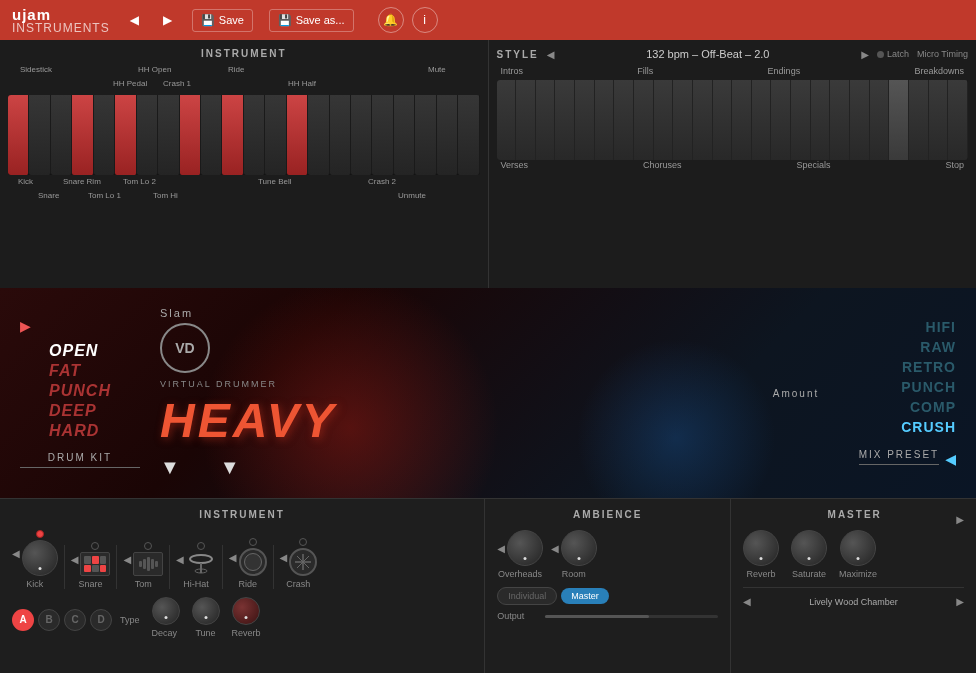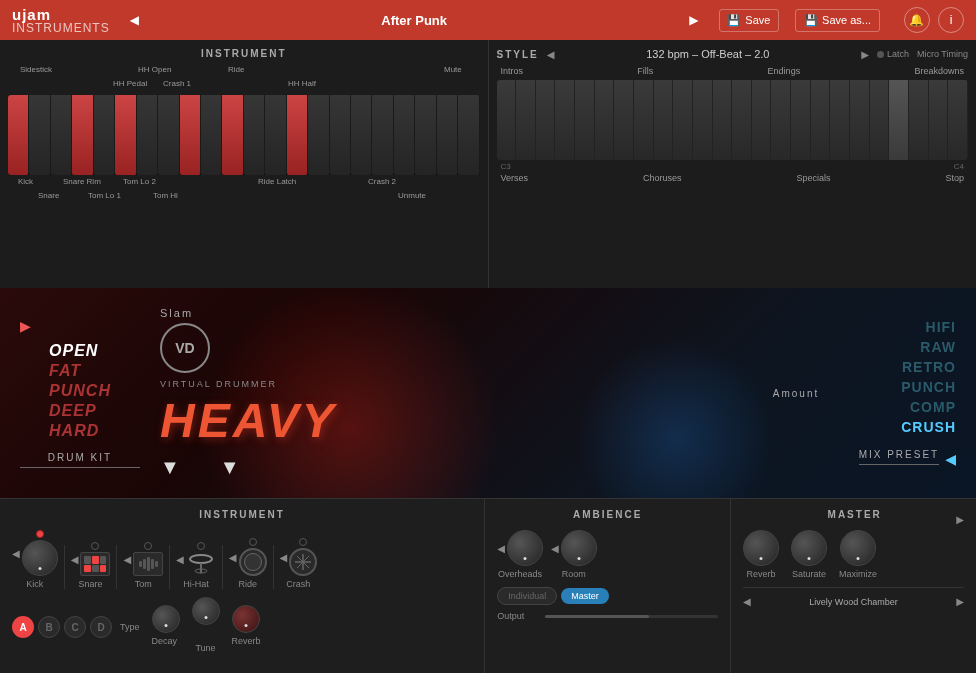--- a/index.html
+++ b/index.html
@@ -548,21 +548,20 @@
   </style>
 </head>
 <body>
 
 <div class="top-bar">
   <div class="logo">
     <span class="logo-ujam">ujam</span>
     <span class="logo-instruments">instruments</span>
   </div>
   <span class="nav-arrow">◀</span>
-  <span class="preset-name">After Punk</span>
   <span class="nav-arrow">▶</span>
   <div class="top-btn">
     <span>💾</span>
     <span>Save</span>
   </div>
   <div class="top-btn">
     <span>💾</span>
     <span>Save as...</span>
   </div>
   <div class="top-icons">
@@ -576,21 +575,21 @@
 <div class="middle-section">
 
   <div class="instrument-panel">
     <div class="panel-title">INSTRUMENT</div>
 
     <div style="position:relative; height:30px; font-size:8px; color:#999;">
       <span style="position:absolute; left:12px;">Sidestick</span>
       <span style="position:absolute; left:95px;margin-top:29px;">HH Close</span>
       <span style="position:absolute; left:130px;">HH Open</span>
       <span style="position:absolute; left:220px;">Ride</span>
-      <span style="position:absolute; left:420px;margin-left:16px;">Mute</span>
+      <span style="position:absolute; left:420px;">Mute</span>
       <span style="position:absolute; left:105px; top:14px;">HH Pedal</span>
       <span style="position:absolute; left:155px; top:14px;">Crash 1</span>
       <span style="position:absolute; left:280px; top:14px;">HH Half</span>
     </div>
 
     <div class="piano-container">
       <div class="piano-whites">
         <div class="piano-white red"></div>
         <div class="piano-white"></div>
         <div class="piano-white"></div>
@@ -613,21 +612,21 @@
         <div class="piano-white"></div>
         <div class="piano-white"></div>
         <div class="piano-white"></div>
       </div>
     </div>
 
     <div style="position:relative; height:30px; font-size:8px; color:#999; margin-top:2px;">
       <span style="position:absolute; left:10px;">Kick</span>
       <span style="position:absolute; left:55px;">Snare Rim</span>
       <span style="position:absolute; left:115px;">Tom Lo 2</span>
-      <span style="position:absolute; left:250px;">Ride Latch</span>
+      <span style="position:absolute; left:250px;">Tune Bell</span>
       <span style="position:absolute; left:360px;">Crash 2</span>
       <span style="position:absolute; left:30px; top:14px;">Snare</span>
       <span style="position:absolute; left:80px; top:14px;">Tom Lo 1</span>
       <span style="position:absolute; left:145px; top:14px;">Tom Hi</span>
       <span style="position:absolute; left:390px; top:14px;">Unmute</span>
     </div>
   </div>
 
   <div class="style-panel">
     <div style="display:flex; align-items:center; gap:8px; margin-bottom:6px;">
@@ -669,24 +668,20 @@
       <div class="style-kbd-white"></div>
       <div class="style-kbd-white"></div>
       <div class="style-kbd-white"></div>
       <div class="style-kbd-white"></div>
       <div class="style-kbd-white highlight"></div>
       <div class="style-kbd-white"></div>
       <div class="style-kbd-white"></div>
       <div class="style-kbd-white"></div>
     </div>
 
-    <div style="display:flex; justify-content:space-between; font-size:8px; color:#666; padding:2px 4px;">
-      <span>C3</span>
-      <span>C4</span>
-    </div>
 
     <div style="display:flex; justify-content:space-between; font-size:9px; color:#999; padding:0 4px;">
       <span>Verses</span>
       <span>Choruses</span>
       <span>Specials</span>
       <span>Stop</span>
     </div>
   </div>
 </div>
 
@@ -865,21 +860,21 @@
         <span class="type-label">Type</span>
       </div>
 
       <div style="display:flex; flex-direction:column; align-items:flex-start; gap:3px;">
         <div class="knob small">
           <div class="knob-dot"></div>
         </div>
         <span class="knob-label">Decay</span>
       </div>
 
-      <div style="display:flex; flex-direction:column; align-items:center; gap:18px;">
+      <div style="display:flex; flex-direction:column; align-items:center; gap:3px;">
         <div class="knob small">
           <div class="knob-dot"></div>
         </div>
         <span class="knob-label">Tune</span>
       </div>
 
       <div style="display:flex; flex-direction:column; align-items:center; gap:3px;">
         <div class="knob small" style="background: radial-gradient(circle at 35% 35%, #7a3333, #3a1111);">
           <div class="knob-dot"></div>
         </div>

